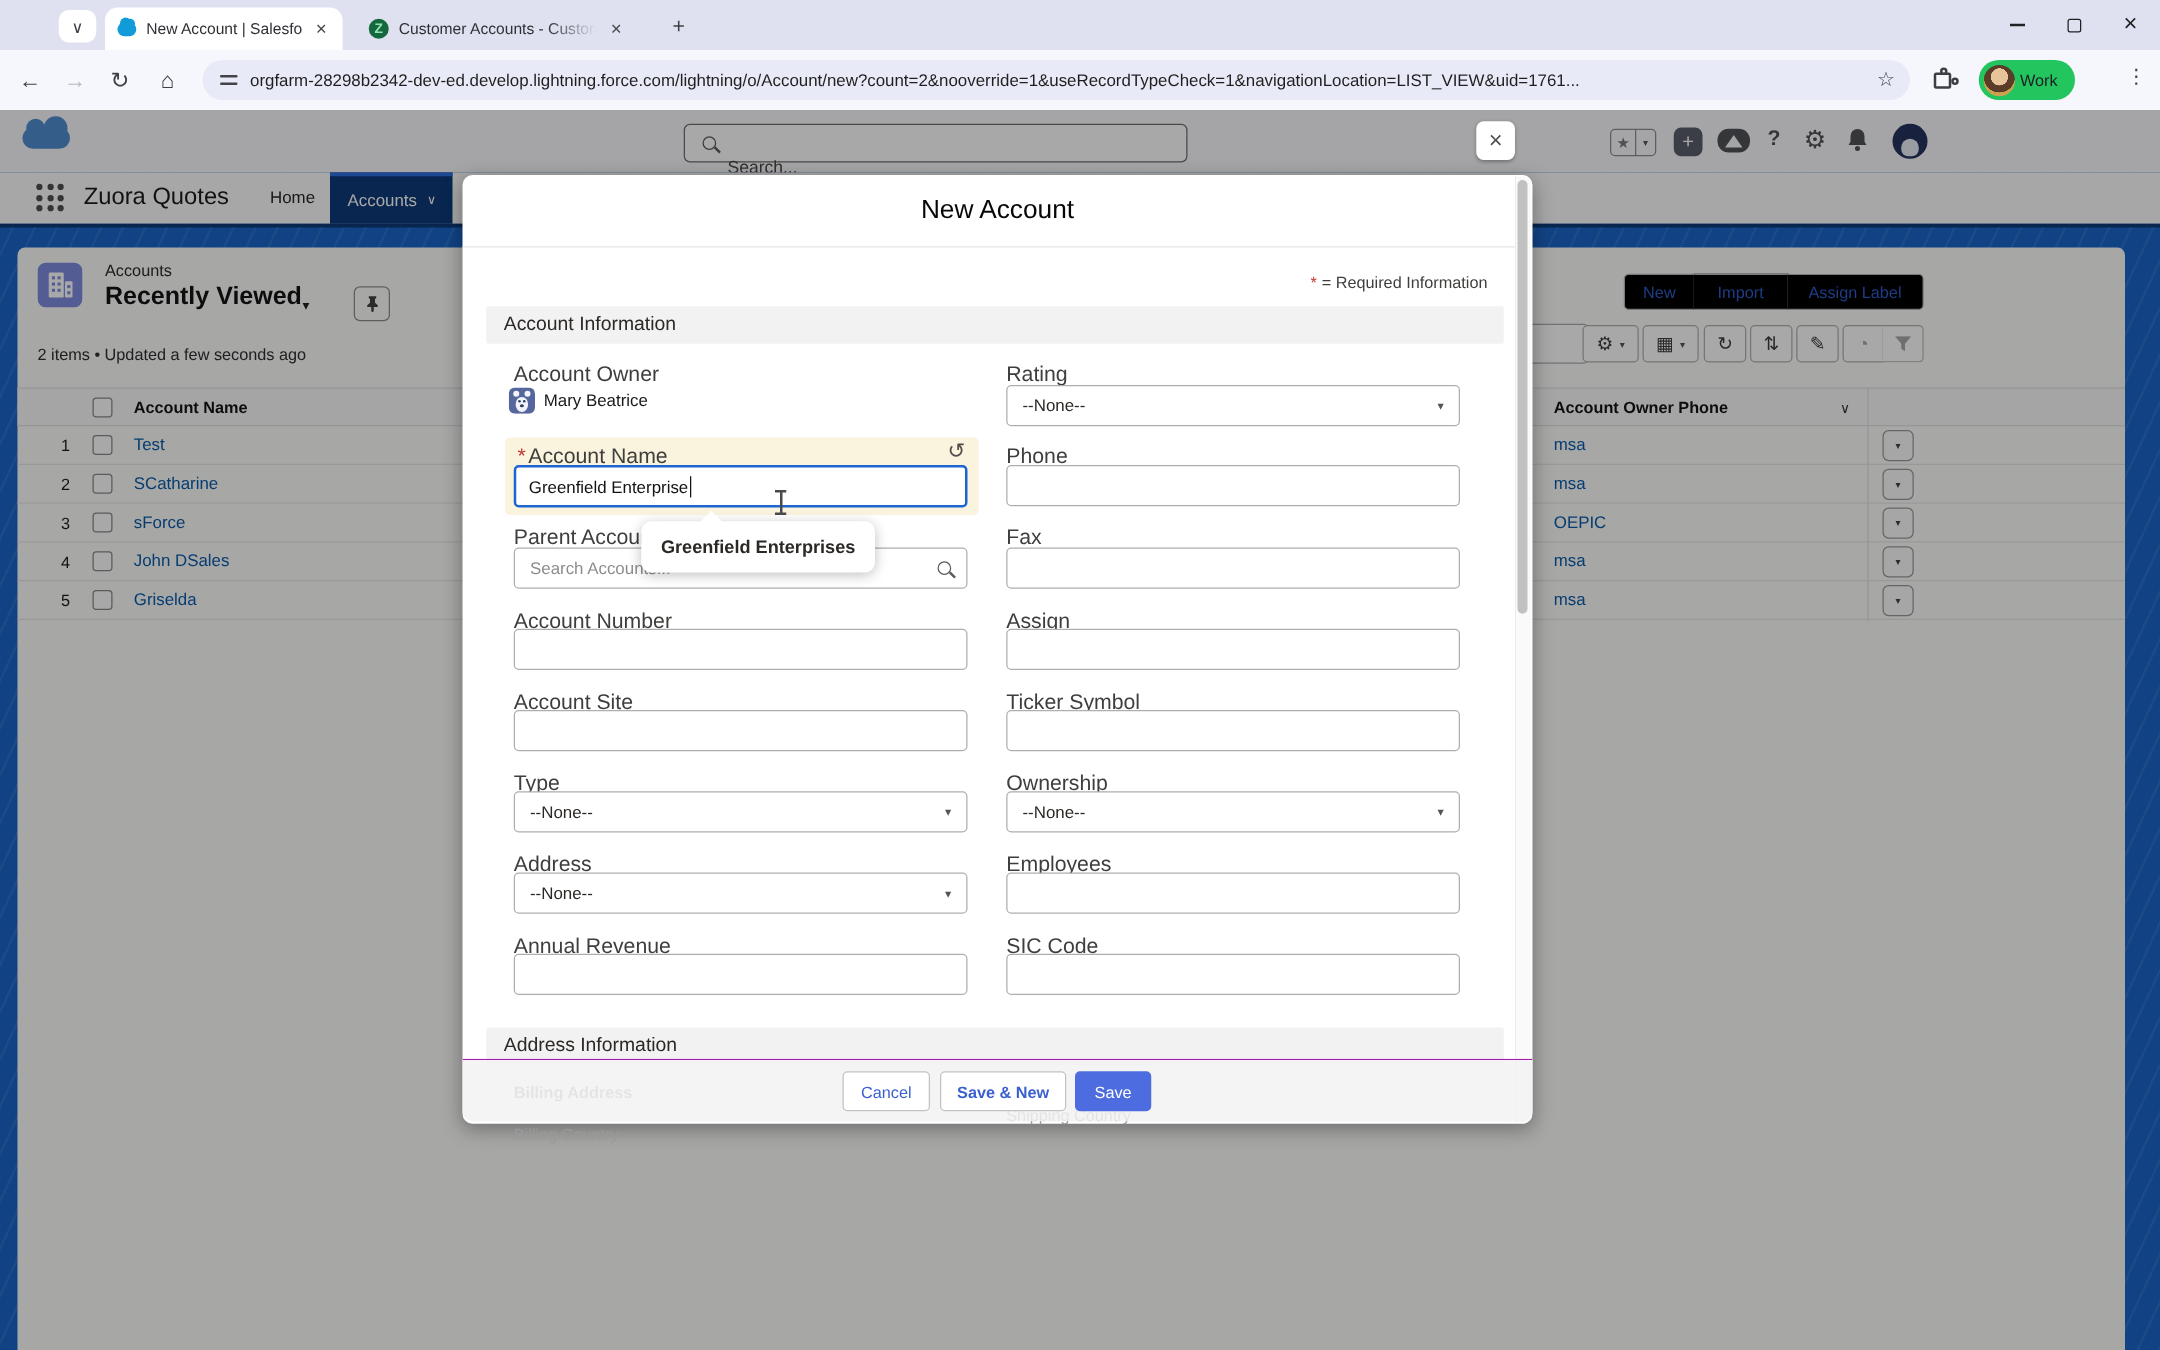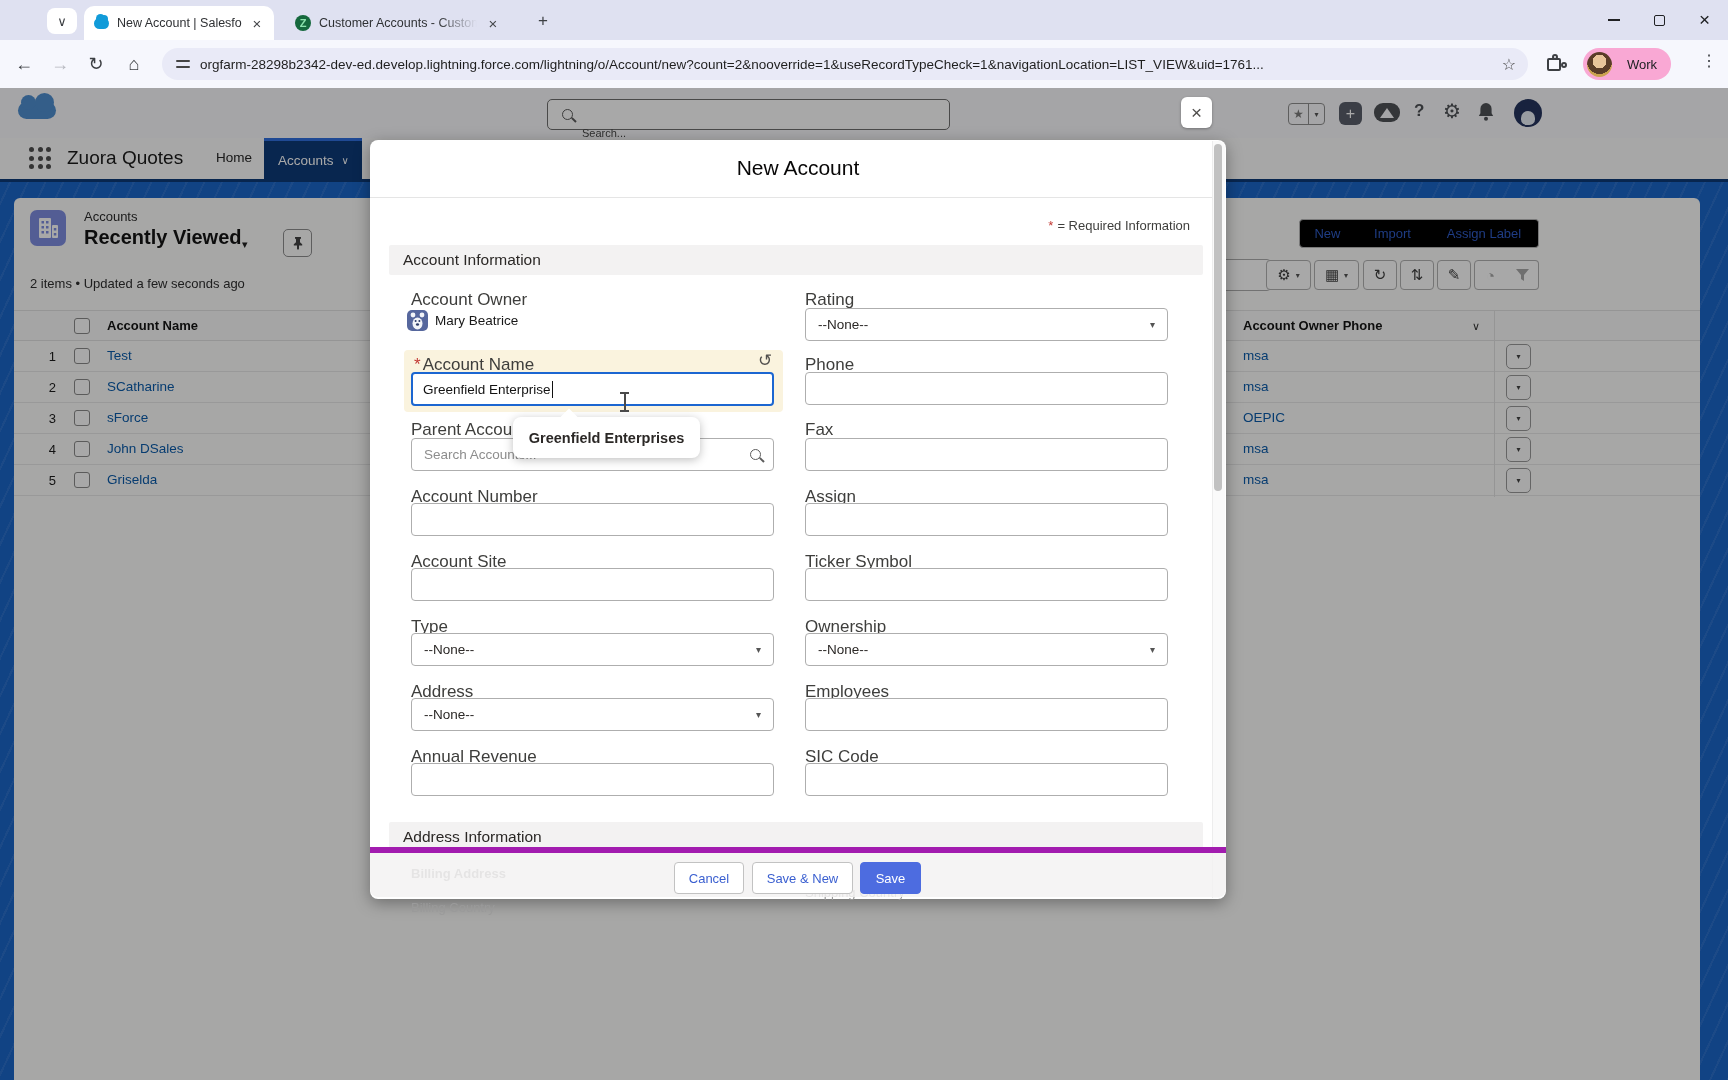--- a/index.html
+++ b/index.html
@@ -28,38 +28,38 @@
   .omnibox { position:absolute; left:162px; top:8px; width:1366px; height:32px; background:#e9eaf7; border-radius:16px; display:flex; align-items:center; }
   .tune-ico { margin:0 10px 0 14px; width:14px; height:12px; position:relative; }
   .tune-ico::before, .tune-ico::after { content:""; position:absolute; left:0; width:14px; height:2px; background:#444; border-radius:1px; }
   .tune-ico::before { top:2px; } .tune-ico::after { top:8px; }
   .url-text { font-size:13.5px; color:#1f1f1f; white-space:nowrap; overflow:hidden; flex:1; }
   .omni-star { margin:0 12px; font-size:16px; color:#444; }
   .puzzle { position:absolute; left:1545px; top:13px; width:20px; height:20px; }
   .puzzle .body { position:absolute; left:2px; top:5px; width:14px; height:13px; border:2px solid #3c3f43; border-radius:2px; }
   .puzzle .knob1 { position:absolute; left:7px; top:1px; width:6px; height:6px; border:2px solid #3c3f43; border-radius:50%; background:#f6f7fd; }
   .puzzle .knob2 { position:absolute; right:-2px; top:9px; width:6px; height:6px; border:2px solid #3c3f43; border-radius:50%; background:#f6f7fd; }
-  .profile-pill { position:absolute; left:1583px; top:8px; height:32px; padding:0 14px 0 4px; background:#f9a8d4; border-radius:16px; display:flex; align-items:center; gap:15px; }
+  .profile-pill { position:absolute; left:1583px; top:8px; height:32px; padding:0 14px 0 4px; background:#22c55e; border-radius:16px; display:flex; align-items:center; gap:4px; }
   .profile-avatar { width:25px; height:25px; border-radius:50%; background:radial-gradient(circle at 50% 38%, #e8c49a 0 34%, #5a3c28 35% 62%, #caa24f 63%); }
   .profile-label { font-size:13px; color:#202124; }
   .menu-dots { position:absolute; left:1701px; top:11px; font-size:16px; color:#3c3f43; }
 
   
   #sf-app { position:absolute; left:0; top:88px; width:1728px; height:992px;
     background:#1b66c9;
     background-image:repeating-linear-gradient(115deg, rgba(255,255,255,.07) 0 2px, transparent 2px 16px); }
   .sf-header { position:absolute; left:0; top:0; width:1728px; height:50px; background:#fbfbfd; }
   .sf-cloud { position:absolute; left:18px; top:14px; width:38px; height:17px; background:#4f8fd0; border-radius:9px; }
   .sf-cloud::before { content:""; position:absolute; left:3px; top:-7px; width:15px; height:15px; background:#4f8fd0; border-radius:50%; }
   .sf-cloud::after { content:""; position:absolute; right:2px; top:-9px; width:19px; height:19px; background:#4f8fd0; border-radius:50%; }
   .sf-search { position:absolute; left:547px; top:11px; width:403px; height:31px; background:#fff; border:1px solid #6f6f6f; border-radius:5px; display:flex; align-items:center; }
   .mag { width:11px; height:11px; border:1.7px solid #5c5c5c; border-radius:50%; position:relative; flex:none; }
   .mag::after { content:""; position:absolute; width:6px; height:1.7px; background:#5c5c5c; transform:rotate(45deg); right:-5px; bottom:-2px; }
   .sf-search .mag { margin:0 9px 0 14px; }
-  .sf-search-text { font-size:11px; color:#4a4a4a;margin-top:36px; }
+  .sf-search-text { font-size:14px; color:#4a4a4a;margin-top:36px; }
   .hdr-ico { position:absolute; color:#4f5257; }
   .fav-group { left:1288px; top:15px; width:37px; height:22px; border:1px solid #8f8f8f; border-radius:4px; display:flex; align-items:center; }
   .fav-group .s1 { width:20px; text-align:center; font-size:12px; color:#7c7c7c; border-right:1px solid #8f8f8f; height:100%; line-height:21px; }
   .fav-group .s2 { width:15px; text-align:center; font-size:8px; color:#555; }
   .plus-box { left:1339px; top:14px; width:23px; height:23px; background:#5a5f6b; border-radius:6px; color:#fff; font-size:16px; display:flex; align-items:center; justify-content:center; }
   .trailhead { left:1374px; top:15px; width:26px; height:19px; background:#4f5257; border-radius:9px; }
   .trailhead::before { content:""; position:absolute; left:6px; top:5px; border-left:7px solid transparent; border-right:7px solid transparent; border-bottom:10px solid #fbfbfd; }
   .help-ico { left:1414px; top:13px; font-size:17px; font-weight:bold; }
   .gear-ico { left:1443px; top:11px; font-size:20px; }
   .bell-ico { left:1477px; top:14px; }
@@ -121,21 +121,21 @@
   .f-select .dd { font-size:10px; color:#555; }
   .owner-chip { position:absolute; display:flex; align-items:center; gap:7px; font-size:13.5px; color:#181818; }
   .cream { position:absolute; left:34px; top:210px; width:379px; height:62px; background:#faf3de; border-radius:4px; }
   .undo-ico { position:absolute; left:388px; top:210px; font-size:17px; color:#514f4d; }
   .name-input { position:absolute; left:41px; top:232px; width:363px; height:34px; border:2px solid #1b66d1; border-radius:4px; background:#fff; display:flex; align-items:center; padding:0 10px; font-size:13.5px; color:#121212; }
   .caret-bar { width:1.5px; height:17px; background:#111; margin-left:1px; }
   .search-inp { display:flex; align-items:center; justify-content:space-between; padding:0 12px; font-size:13.5px; color:#8d8d8d; }
   .popup { position:absolute; left:143px; top:277px; width:187px; height:41px; background:#fff; border-radius:8px; box-shadow:0 2px 10px rgba(0,0,0,.25); z-index:5; display:flex; align-items:center; justify-content:center; font-size:14.5px; font-weight:600; color:#2b2826; }
   .popup::before { content:""; position:absolute; left:50px; top:-6px; width:12px; height:12px; background:#fff; transform:rotate(45deg); }
   .ghost { position:absolute; font-size:13px; font-weight:600; color:#9a9a9a; z-index:1; }
-  .m-footer { position:absolute; left:0; top:707px; width:856px; height:50px; background:rgba(243,242,242,.84); border-top:6px solid #a21caf; border-radius:0 0 8px 8px; z-index:3; }
+  .m-footer { position:absolute; left:0; top:707px; width:856px; height:50px; background:rgba(243,242,242,.84); border-top:1px solid #a21caf; border-radius:0 0 8px 8px; z-index:3; }
   .btn { position:absolute; top:9px; height:32px; border-radius:4px; font-size:13px; display:flex; align-items:center; justify-content:center; }
   .btn.outline { background:#fff; border:1px solid #c2c2c2; color:#3a5fd0; }
   .btn.brand { background:#4d6ce0; color:#fff; border:1px solid #4d6ce0; }
   .m-scroll-track { position:absolute; right:1px; top:1px; width:13px; height:757px; background:#fafafa; border-left:1px solid #ededed; border-radius:0 7px 7px 0; }
   .m-scroll-thumb { position:absolute; right:3px; top:3px; width:8px; height:347px; background:#c1c1c1; border-radius:4px; }
   .ibeam { position:absolute; left:250px; top:252px; width:9px; height:20px; z-index:6; }
   .ibeam::before { content:""; position:absolute; left:4px; top:0; width:1.6px; height:20px; background:#4a4a4a; }
   .ibeam::after { content:""; position:absolute; left:0; top:0; width:9px; height:2px; background:#4a4a4a; box-shadow:0 18px 0 #4a4a4a; }
 </style>
 </head>
@@ -446,20 +446,20 @@
   <div class="f-input" style="left:435px; top:623px;"></div>
 
   <div class="m-section" style="top:682px;">Address Information</div>
 
   <span class="ghost" style="left:41px; top:726px;">Billing Address</span>
   <span class="ghost" style="left:41px; top:745px; font-weight:400;margin-top:15px;">Billing Country</span>
   <span class="ghost" style="left:435px; top:745px; font-weight:400;">Shipping Country</span>
 
   <div class="m-footer">
     <div class="btn outline" style="left:304px; width:70px;">Cancel</div>
-    <div class="btn outline" style="left:382px; width:101px;">Save &amp; New</div>
+    <div class="btn outline" style="left:382px; width:101px;font-weight:bold;">Save &amp; New</div>
     <div class="btn brand" style="left:490px; width:61px;">Save</div>
   </div>
 
   <div class="m-scroll-track">
     <div class="m-scroll-thumb"></div>
   </div>
 </div>
 
 </body></html>

